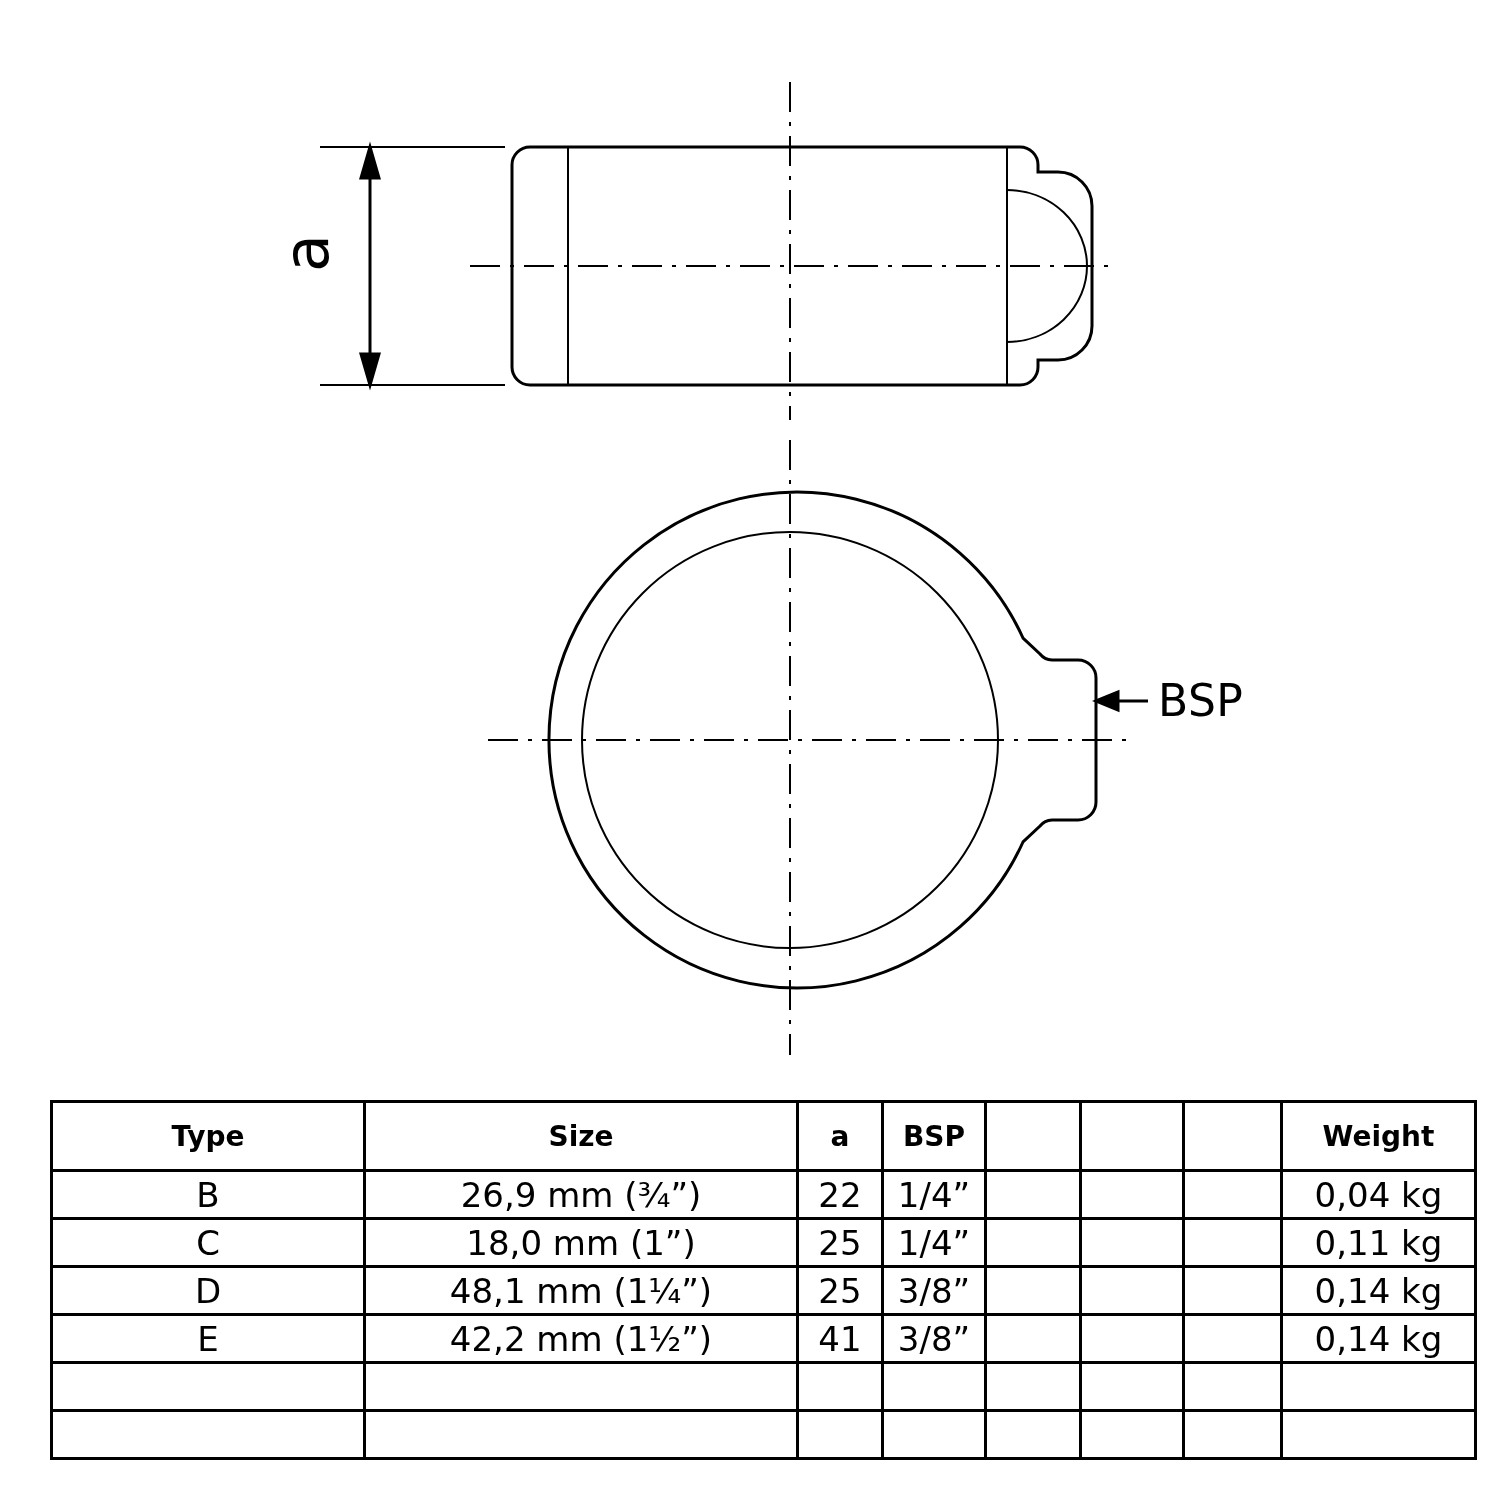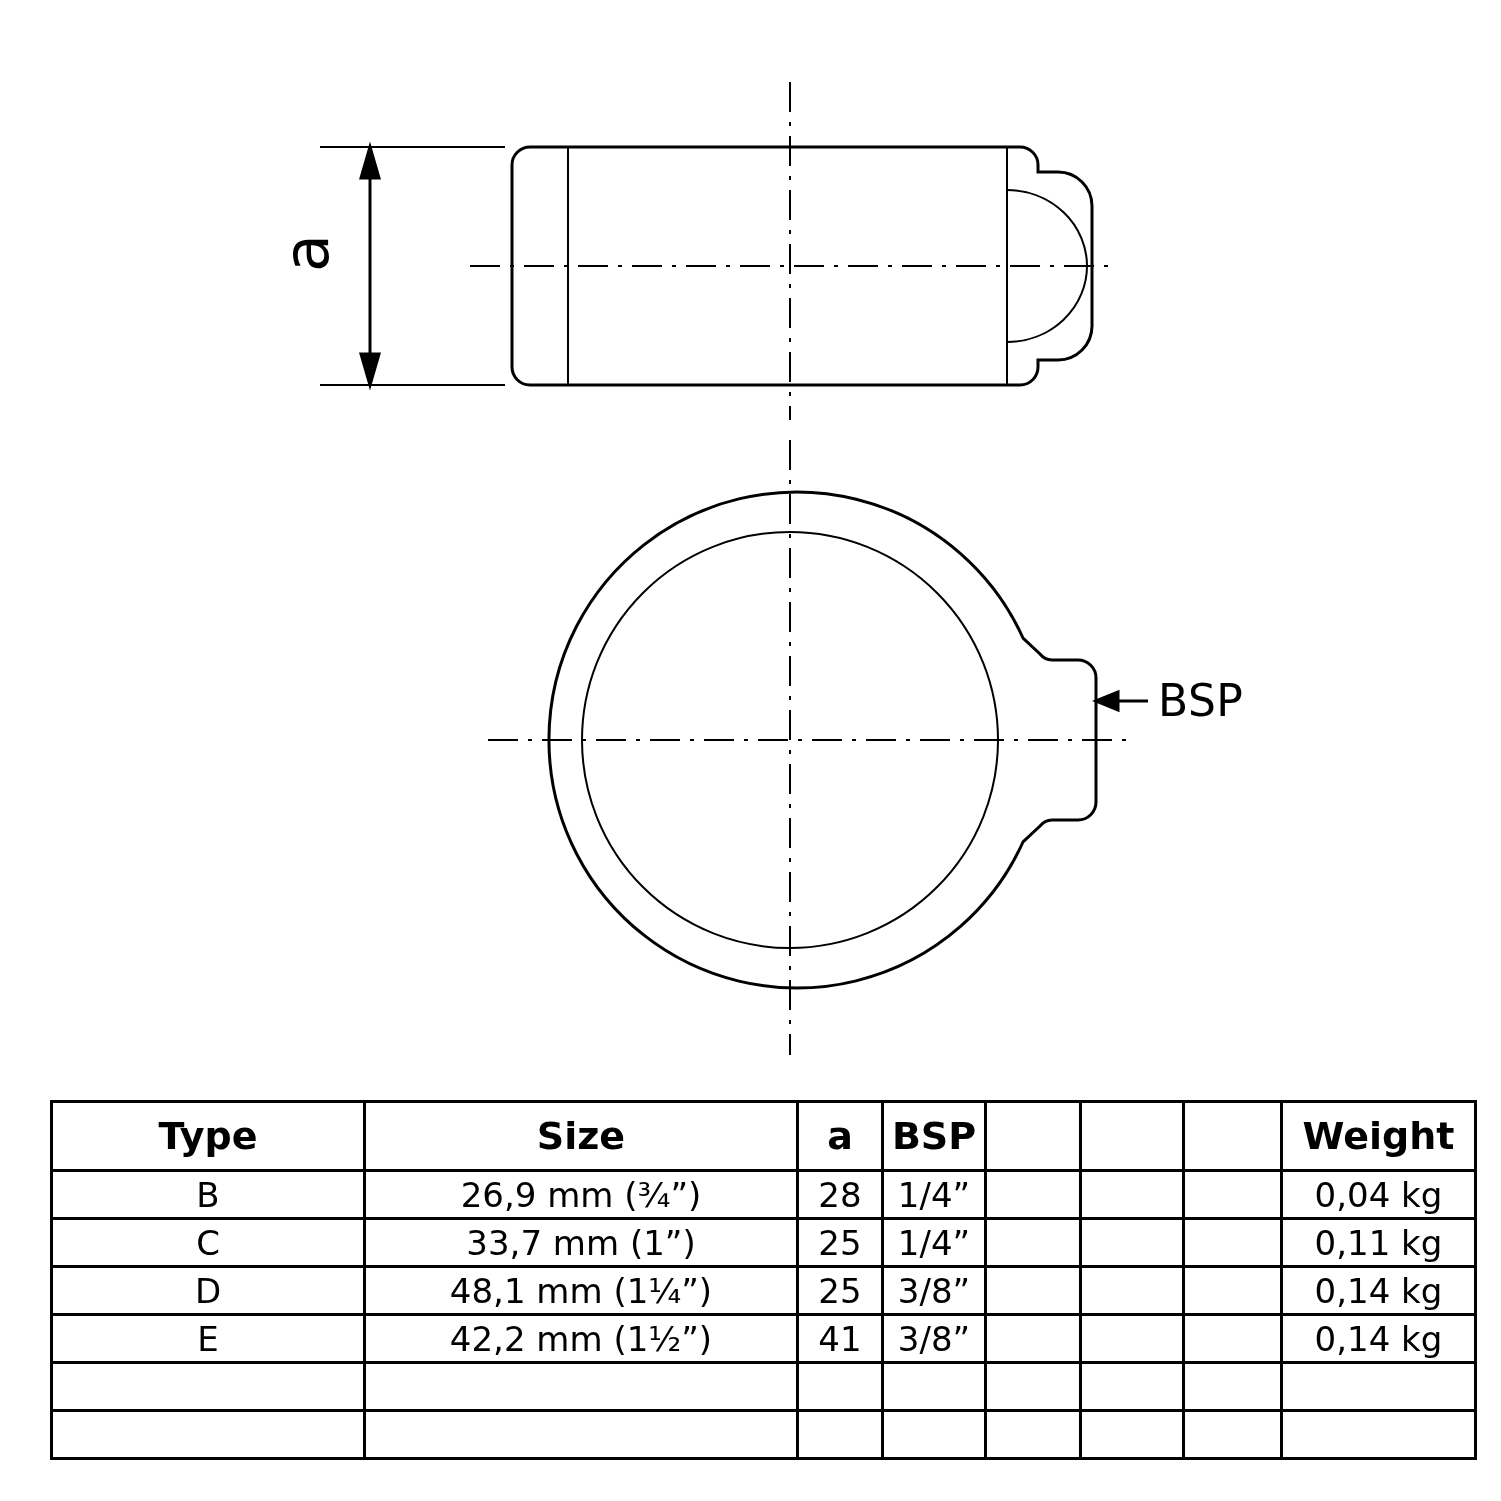--- a/index.html
+++ b/index.html
@@ -64,21 +64,21 @@
     border: 3px solid #000;
   }
   table.spec th, table.spec td {
     padding: 0;
     text-align: center;
     font-size: 34px;
     font-family: "DejaVu Sans", sans-serif;
   }
   table.spec th {
     font-weight: bold;
-    font-size: 38px;
+    font-size: 28px;
     height: 66px;
   }
   table.spec td {
     height: 45px;
     font-weight: normal;
   }
   td.blank, th.blank { border-left: 3px solid #000; }
   .col-type  { width: 310px; }
   .col-size  { width: 430px; }
   .col-a     { width: 82px; }
@@ -177,30 +177,30 @@
           <th class="col-e1 blank"></th>
           <th class="col-e2 blank"></th>
           <th class="col-e3 blank"></th>
           <th class="col-weight weight-head">Weight</th>
         </tr>
       </thead>
       <tbody>
         <tr>
           <td>B</td>
           <td>26,9 mm (¾”)</td>
-          <td>28</td>
+          <td>22</td>
           <td class="bsp-cell">1/4”</td>
           <td></td>
           <td></td>
           <td></td>
           <td class="weight-cell">0,04 kg</td>
         </tr>
         <tr>
           <td>C</td>
-          <td>33,7 mm (1”)</td>
+          <td>18,0 mm (1”)</td>
           <td>25</td>
           <td class="bsp-cell">1/4”</td>
           <td></td>
           <td></td>
           <td></td>
           <td class="weight-cell">0,11 kg</td>
         </tr>
         <tr>
           <td>D</td>
           <td>48,1 mm (1¼”)</td>

